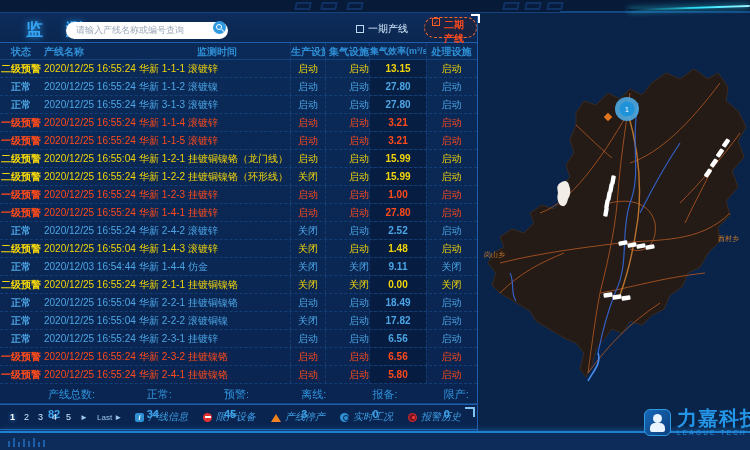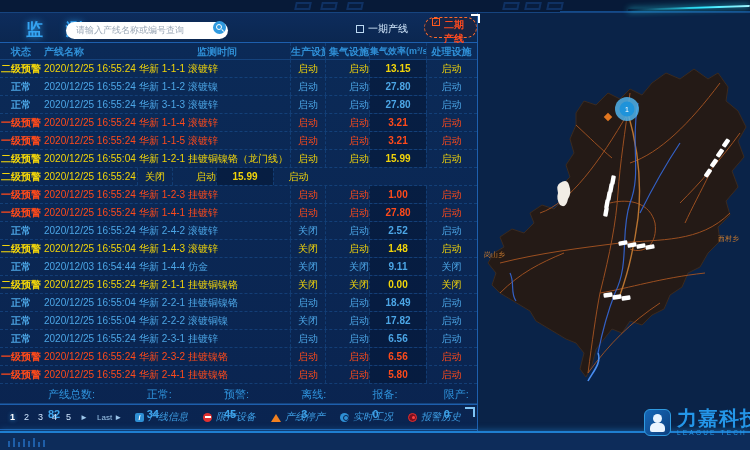--- a/index.html
+++ b/index.html
@@ -217,20 +217,21 @@
           <span class="c tm">2020/12/25 16:55:04</span>
           <span class="c nm">华新 1-2-1 挂镀铜镍铬（龙门线）</span>
           <span class="c pd">启动</span>
           <span class="c gs">启动</span>
           <span class="c ef">15.99</span>
           <span class="c tr">启动</span>
         </div>
         <div class="trow warn2">
           <span class="c st">二级预警</span>
           <span class="c tm">2020/12/25 16:55:24</span>
+          <span class="c nm">华新 1-2-2 挂镀铜镍铬（环形线）</span>
           <span class="c pd">关闭</span>
           <span class="c gs">启动</span>
           <span class="c ef">15.99</span>
           <span class="c tr">启动</span>
         </div>
         <div class="trow warn1">
           <span class="c st">一级预警</span>
           <span class="c tm">2020/12/25 16:55:24</span>
           <span class="c nm">华新 1-2-3 挂镀锌</span>
           <span class="c pd">启动</span>

